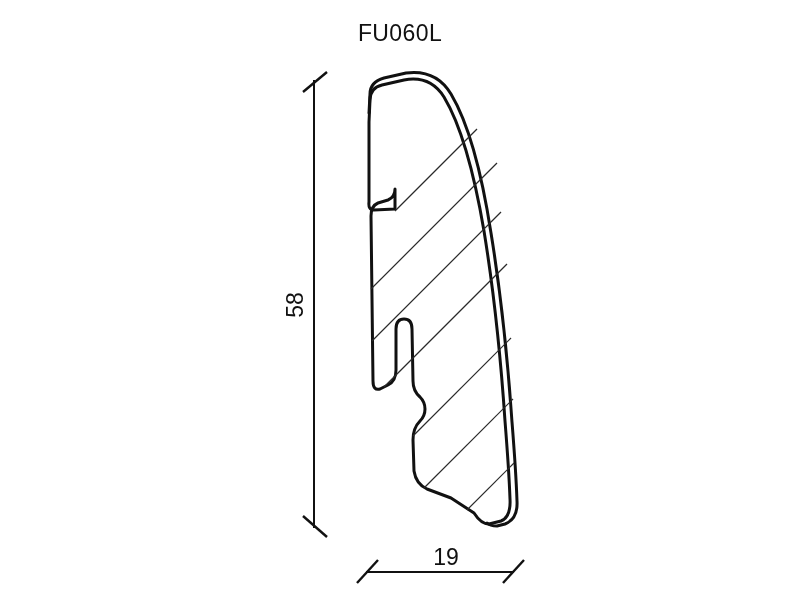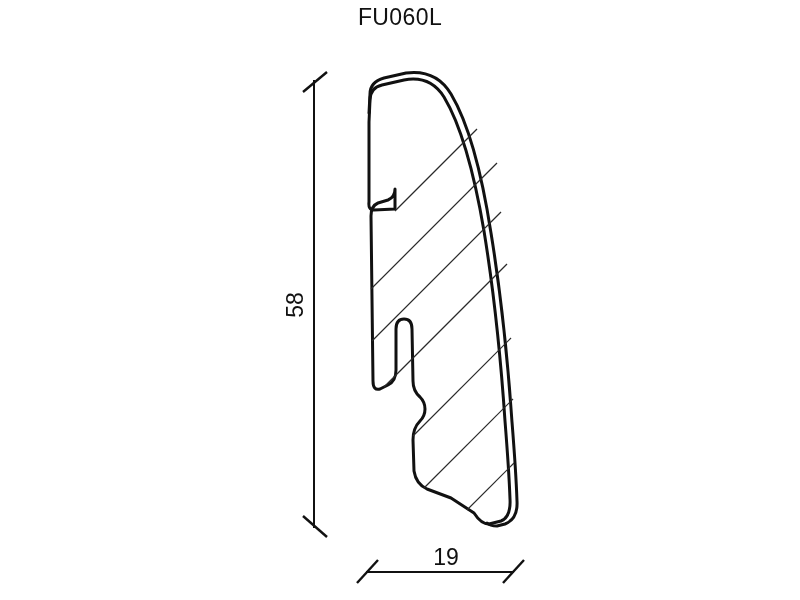--- a/index.html
+++ b/index.html
@@ -12,21 +12,21 @@
     position: relative;
     width: 800px;
     height: 600px;
     background: #ffffff;
     overflow: hidden;
     font-family: "Liberation Sans", sans-serif;
   }
   #title {
     position: absolute;
     left: 0;
-    top: 4px;
+    top: 20px;
     width: 800px;
     text-align: center;
     font-size: 23px;
     color: #111111;
     letter-spacing: 0.4px;
     font-family: "Liberation Sans", sans-serif;
     user-select: none;
   }
   #drawing-svg {
     position: absolute;

